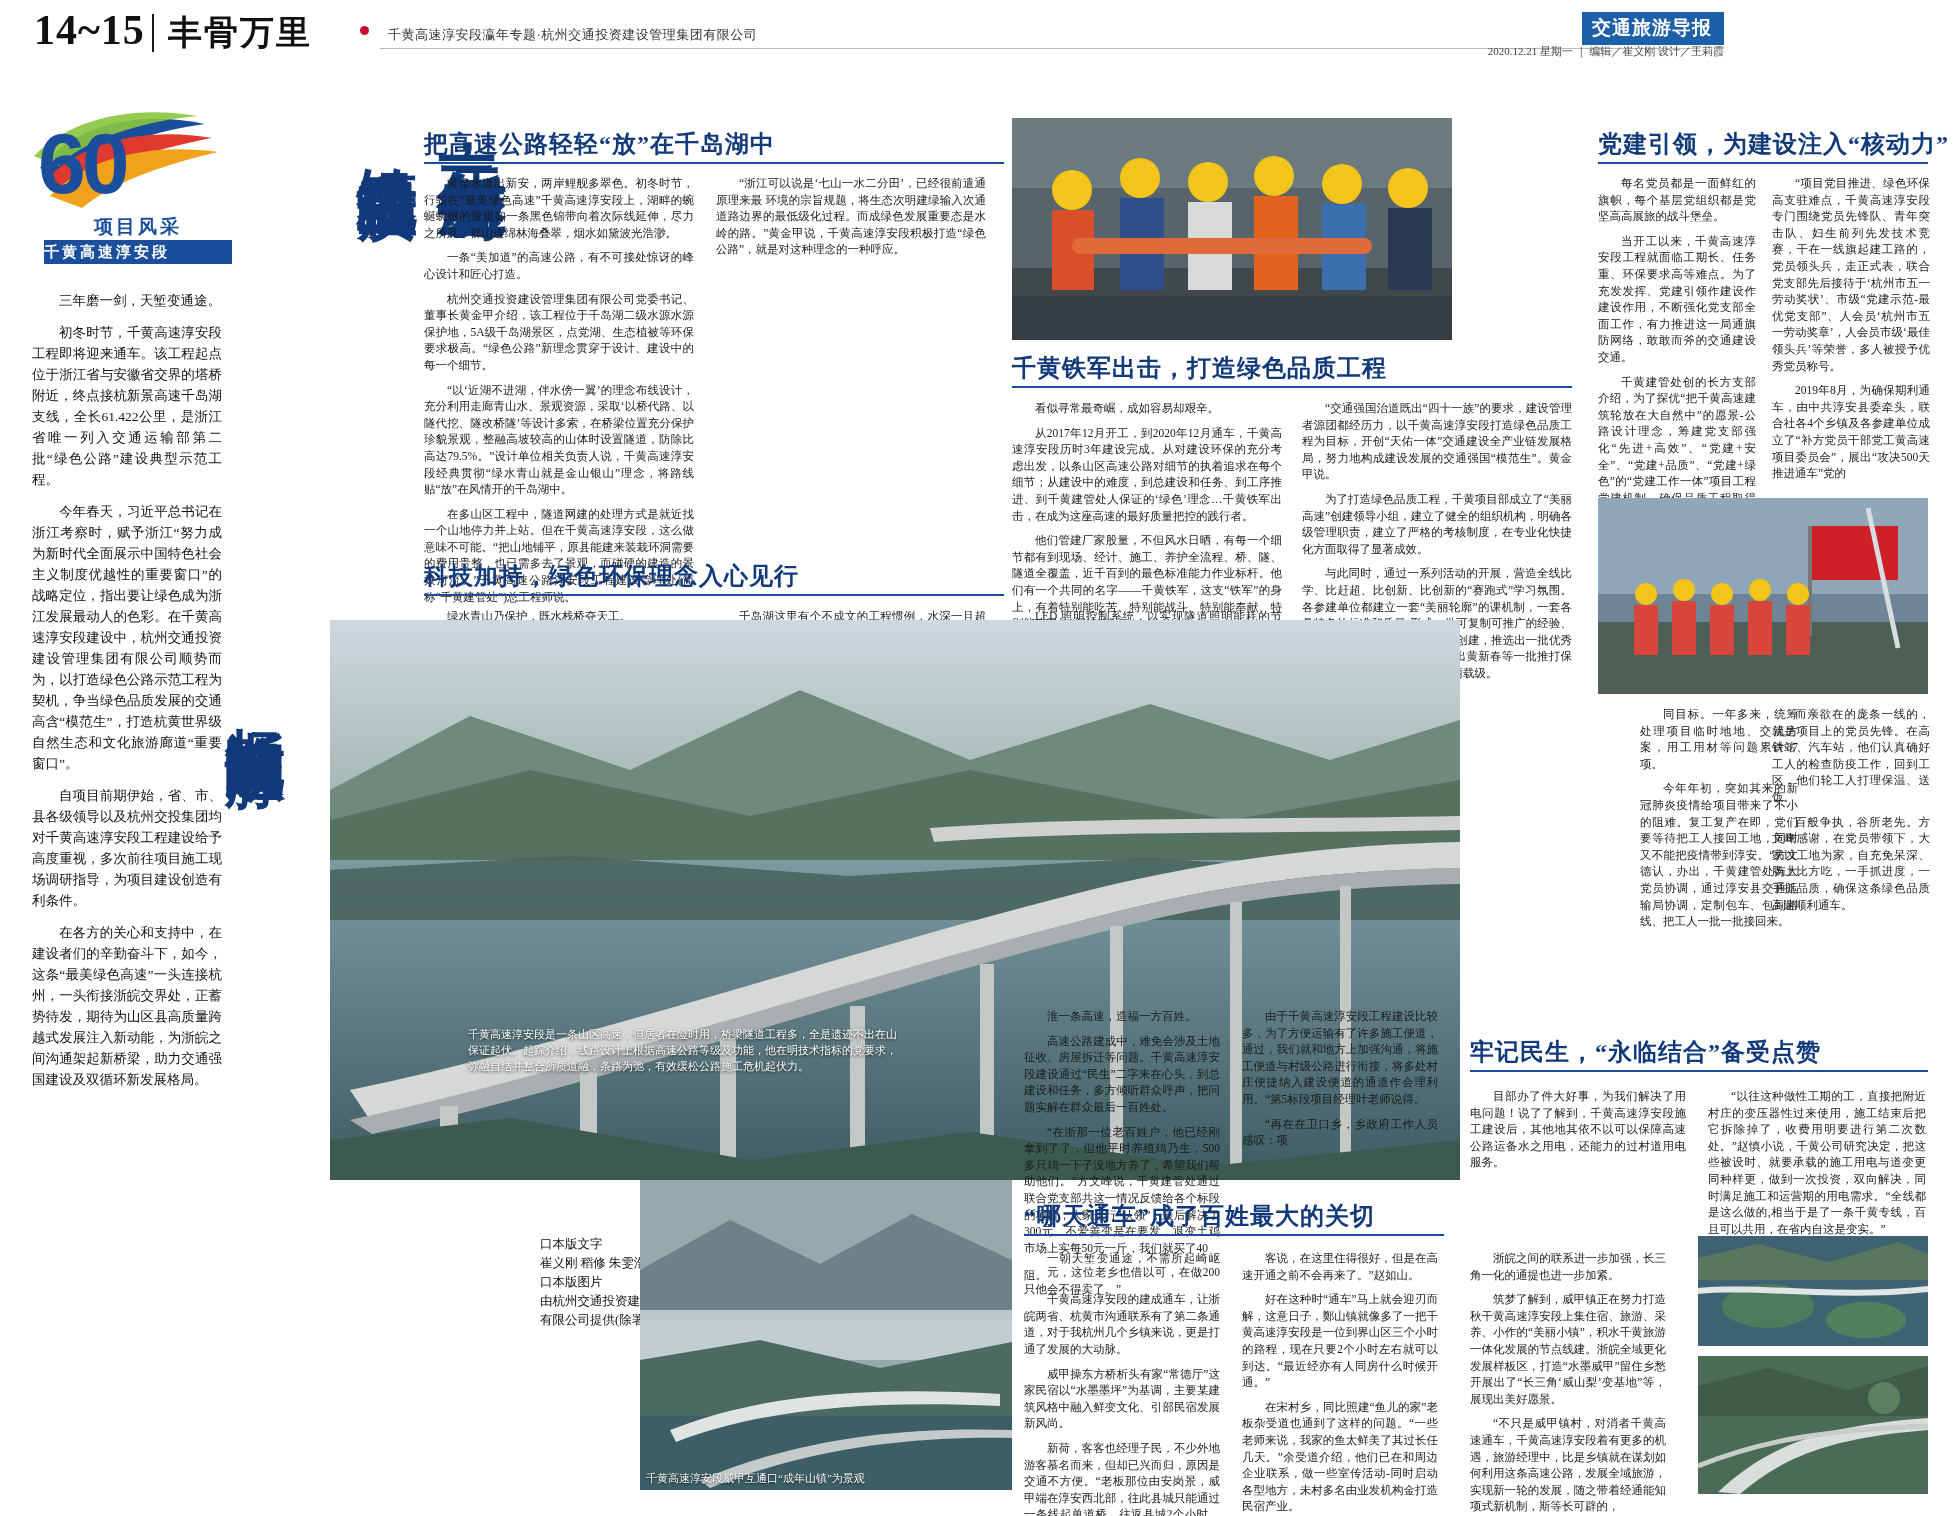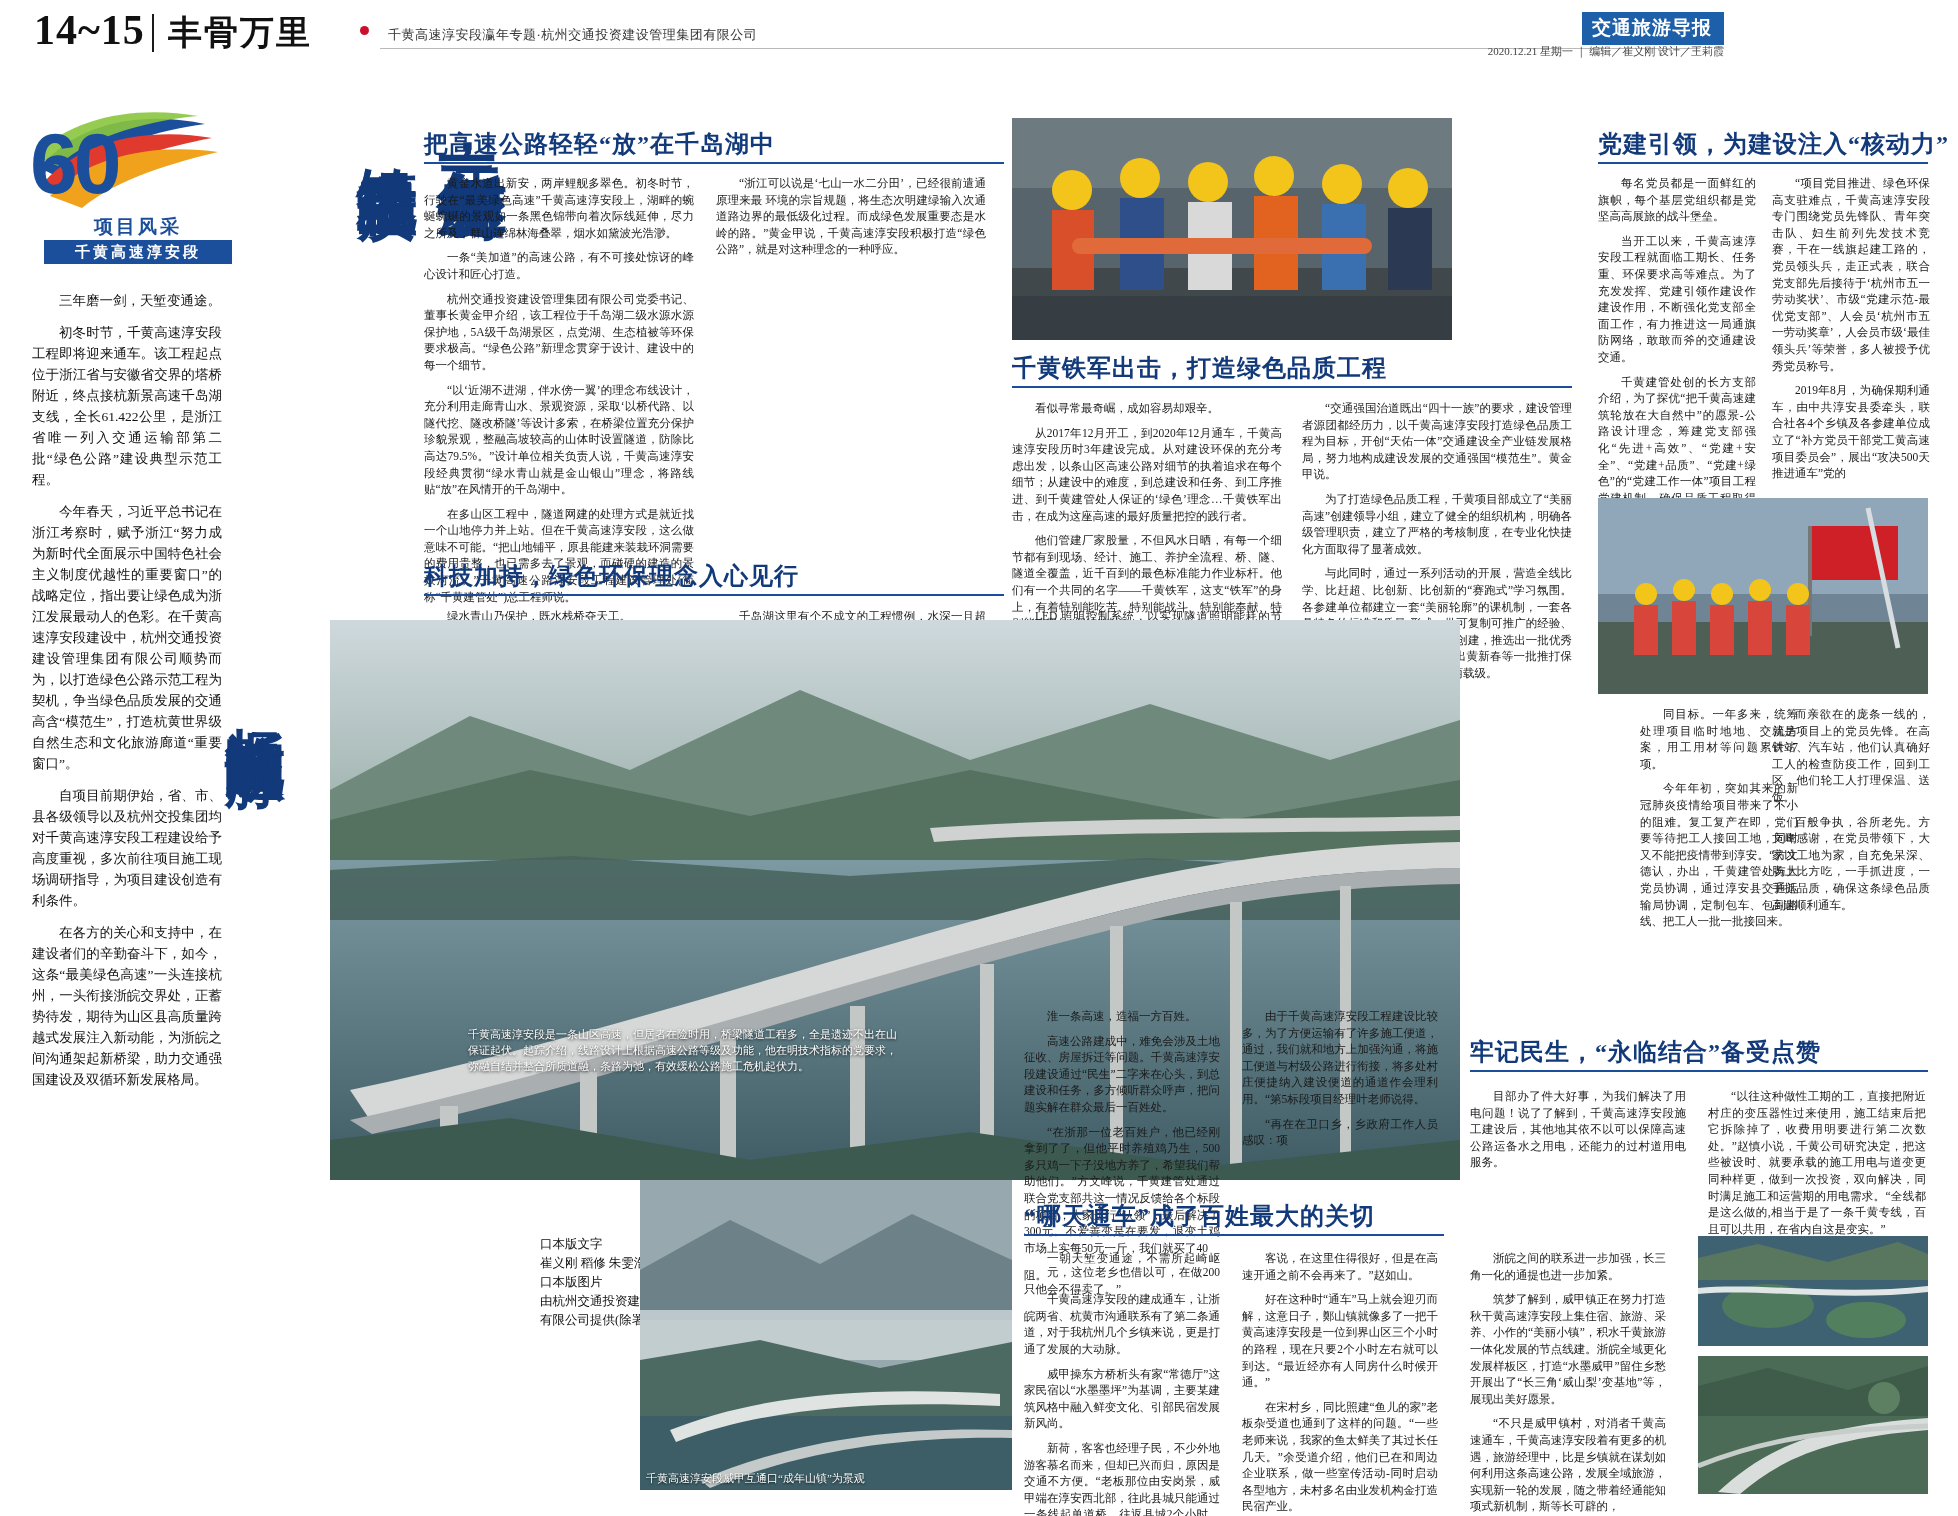--- a/index.html
+++ b/index.html
@@ -41,32 +41,32 @@
   .mast-date{
     position:absolute;right:22px;top:44px;
     font-size:11px;color:#444;
   }
   .brand-wrap{position:absolute;right:22px;top:12px;}
   
   .logo-box{
     position:absolute;left:30px;top:110px;width:215px;height:165px;
   }
   .logo-60{
-    position:absolute;left:0;top:4px;
+    position:absolute;left:8px;top:4px;
     font-size:86px;font-weight:bold;color:#1b4f9c;
     font-family:"Liberation Sans",sans-serif;letter-spacing:-4px;
   }
   .swoosh{position:absolute;left:0;top:0;}
   .logo-cap1{
     position:absolute;left:8px;top:104px;width:200px;text-align:center;
     font-size:19px;font-weight:bold;color:#1b4f9c;letter-spacing:3px;
   }
   .logo-bar{
     position:absolute;left:14px;top:130px;width:188px;height:24px;background:#1b4f9c;
-    color:#fff;font-size:15px;font-weight:bold;text-align:center;line-height:24px;letter-spacing:3px;
+    color:#fff;font-size:15px;font-weight:bold;text-align:left;line-height:24px;letter-spacing:3px;
   }
   .lead-text{
     position:absolute;left:32px;top:290px;width:190px;
     font-size:13.5px;line-height:21px;color:#111;text-align:justify;
   }
   .lead-text p{margin:0 0 11px 0;text-indent:2em;}
   .imprint{
     position:absolute;left:540px;top:1235px;width:210px;
     font-size:12.5px;line-height:19px;color:#111;
   }

